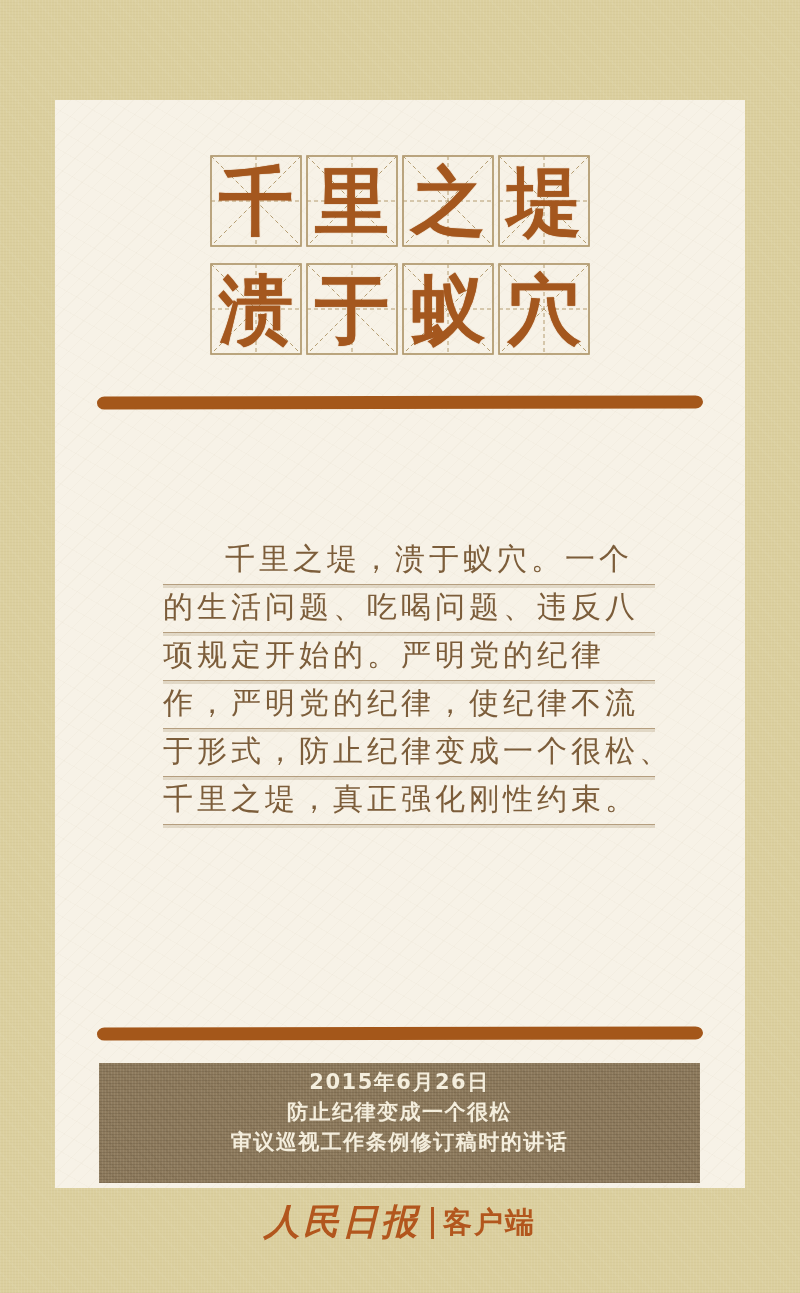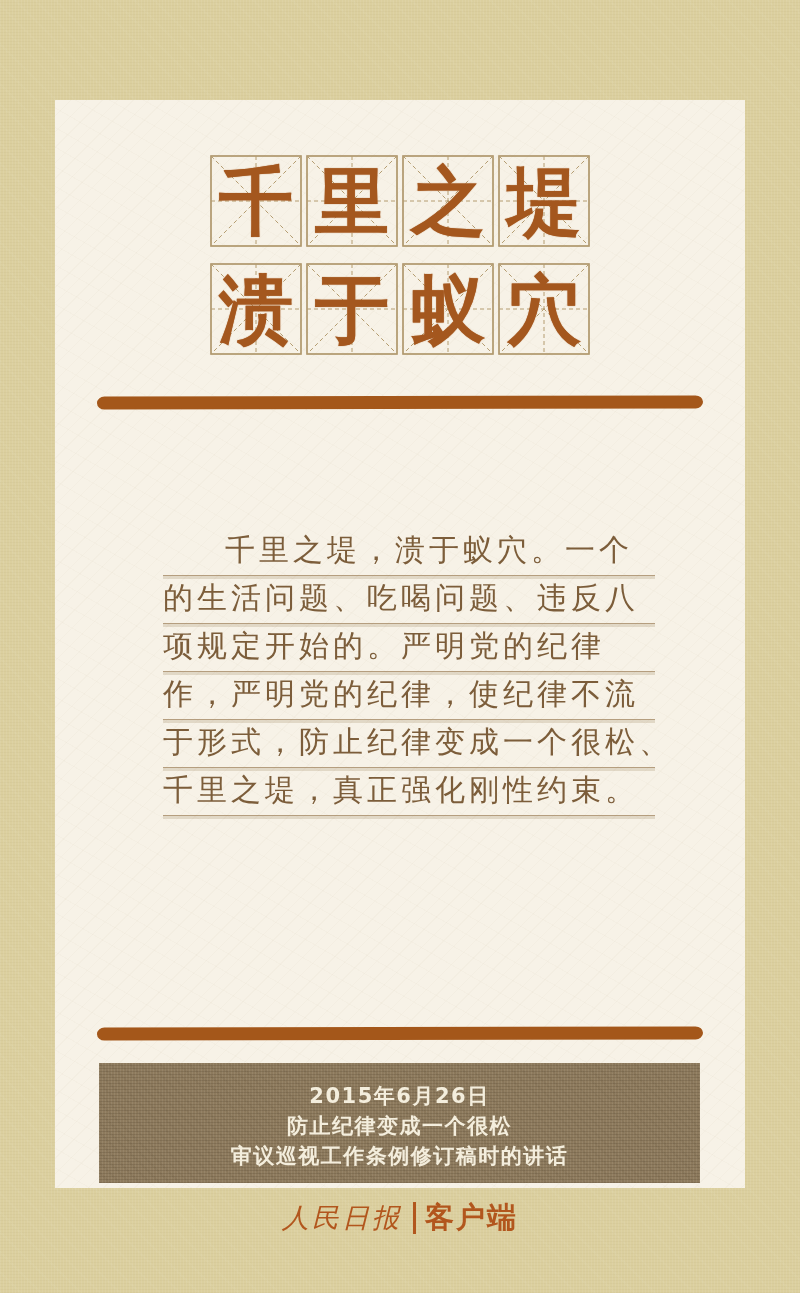--- a/index.html
+++ b/index.html
@@ -48,41 +48,41 @@
     position:absolute;left:108px;top:429px;width:492px;
     font-family:"DejaVu Serif","Liberation Serif",serif;
     font-size:30px;color:#7c5d3a;letter-spacing:4px;
   }
   .q-line{
     height:46px;line-height:42px;white-space:nowrap;
     border-bottom:1px solid rgba(152,123,82,.7);
     box-shadow:0 3px 0 rgba(152,123,82,.22);
     margin-bottom:1px;
   }
-  .q-line.first{text-indent:62px;}
+  .q-line.first{text-indent:62px;margin-top:9px;}
 
   
   .attr-box{
     position:absolute;left:44px;top:963px;width:601px;height:120px;
     background-color:#8d7a5d;
     background-image:
       repeating-linear-gradient(0deg, rgba(58,45,26,.16) 0 1px, transparent 1px 3px),
       repeating-linear-gradient(90deg, rgba(250,244,226,.08) 0 1px, transparent 1px 3px),
       repeating-linear-gradient(45deg, rgba(58,45,26,.05) 0 2px, transparent 2px 7px);
     color:#f4eedd;text-align:center;
     font-family:"DejaVu Sans","Liberation Sans",sans-serif;font-weight:700;
-    padding-top:18px;box-sizing:border-box;
+    padding-top:4px;box-sizing:border-box;
   }
   .attr-line{line-height:30px;font-size:21px;letter-spacing:1.5px;}
 
   
   .footer{position:absolute;left:0;right:0;top:1198px;text-align:center;color:#b2561d;}
   .brand{
     font-family:"DejaVu Serif","Liberation Serif",serif;
-    font-style:italic;font-weight:400;font-size:27px;letter-spacing:3px;
+    font-style:italic;font-weight:700;font-size:36px;letter-spacing:3px;
     vertical-align:middle;
   }
   .logo-bar{display:inline-block;width:3px;height:32px;background:#b2561d;vertical-align:middle;margin:0 9px 0 11px;}
   .product{
     font-family:"DejaVu Sans","Liberation Sans",sans-serif;
     font-weight:700;font-size:29px;letter-spacing:2px;vertical-align:middle;
   }
 </style>
 </head>
 <body>

